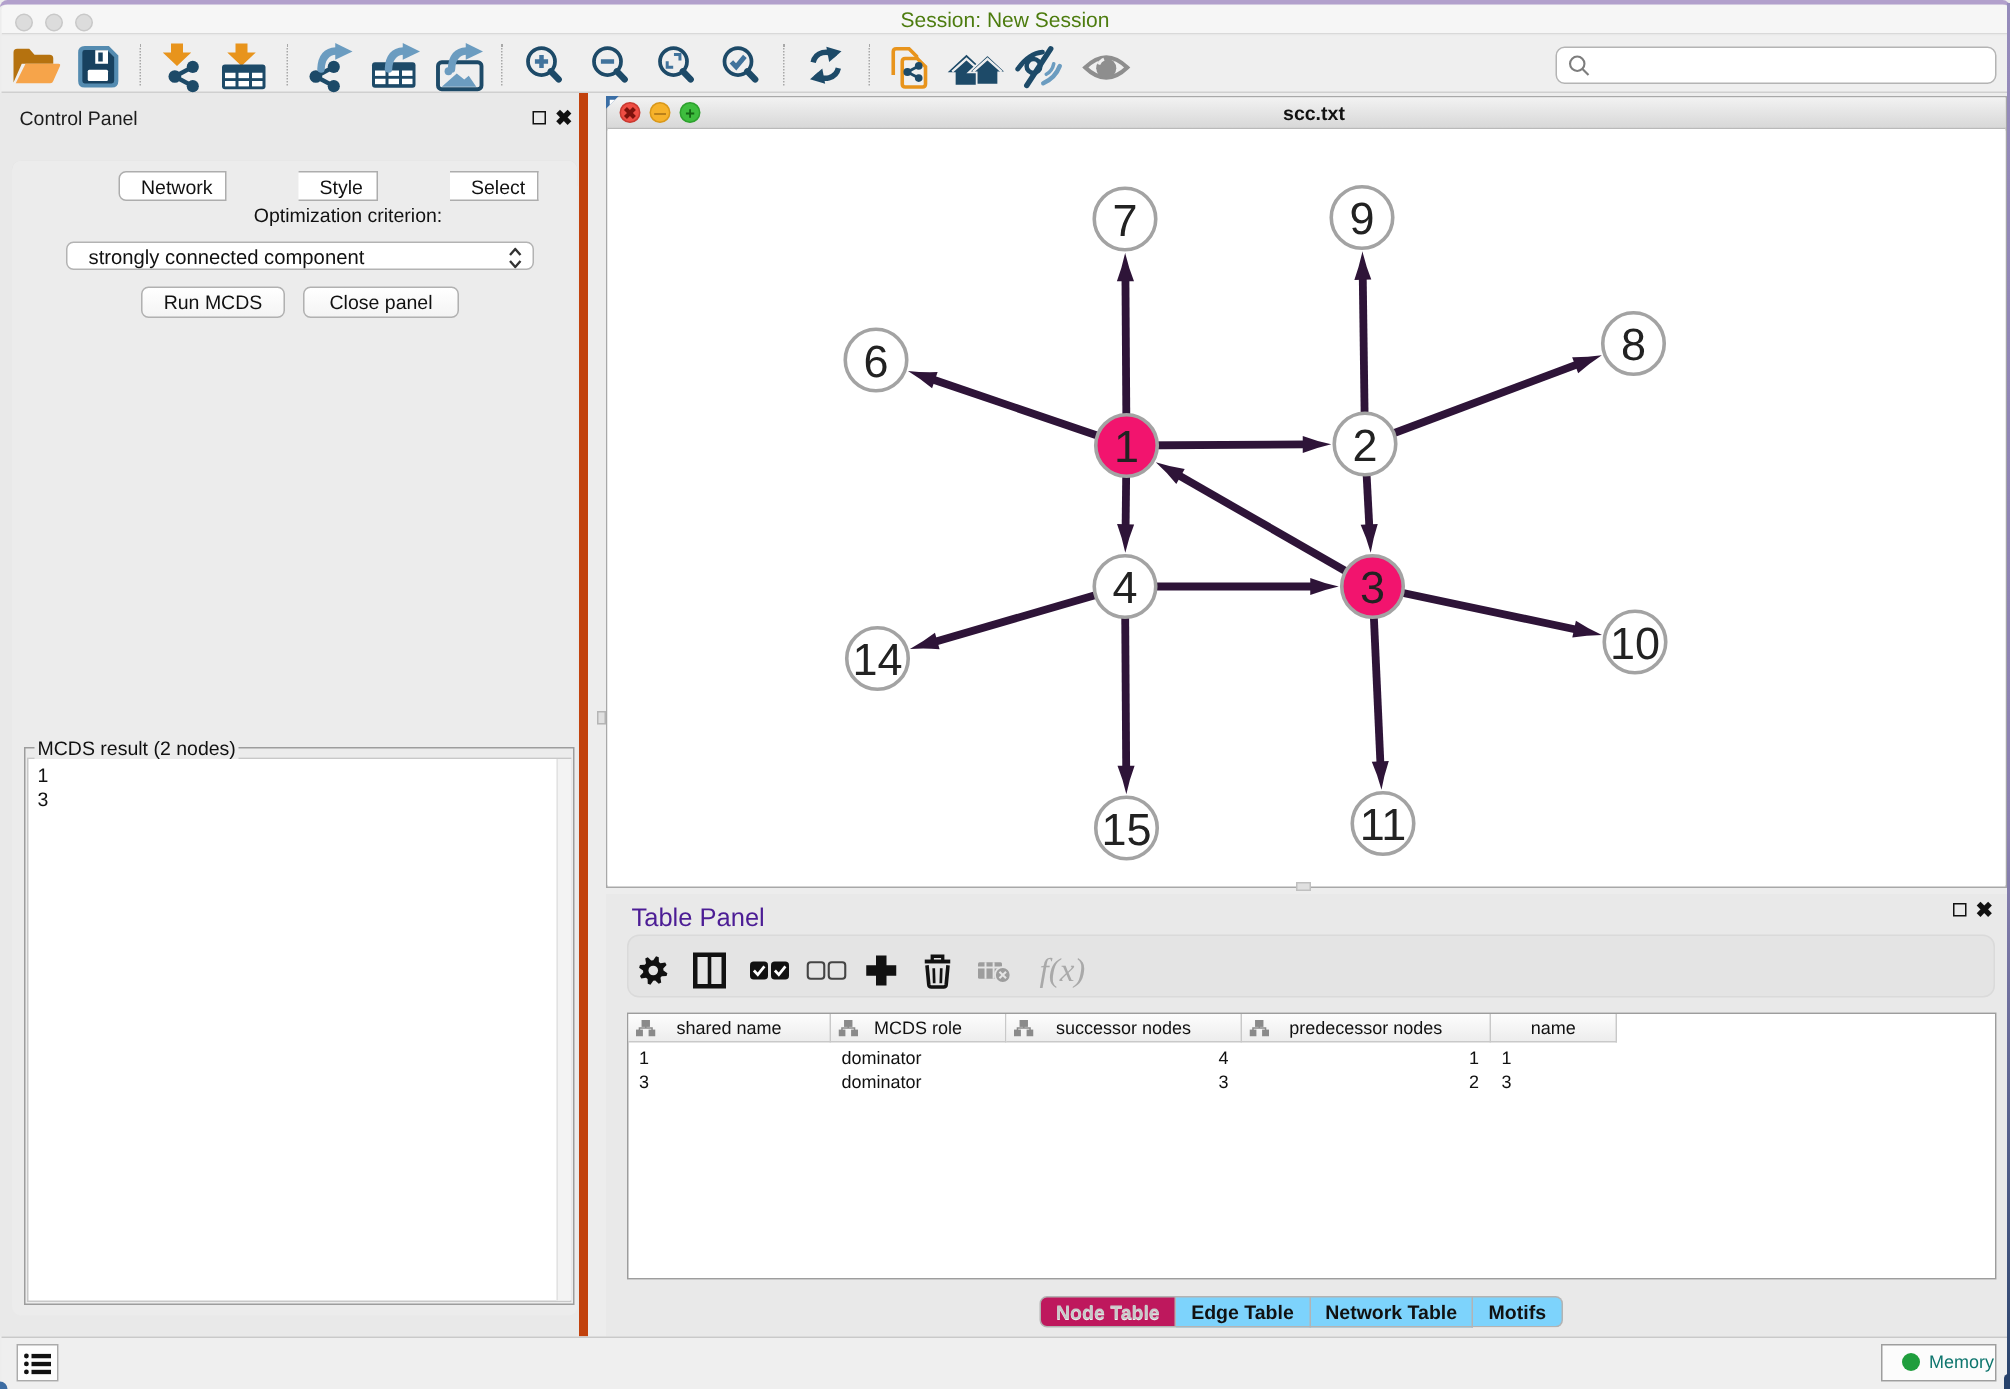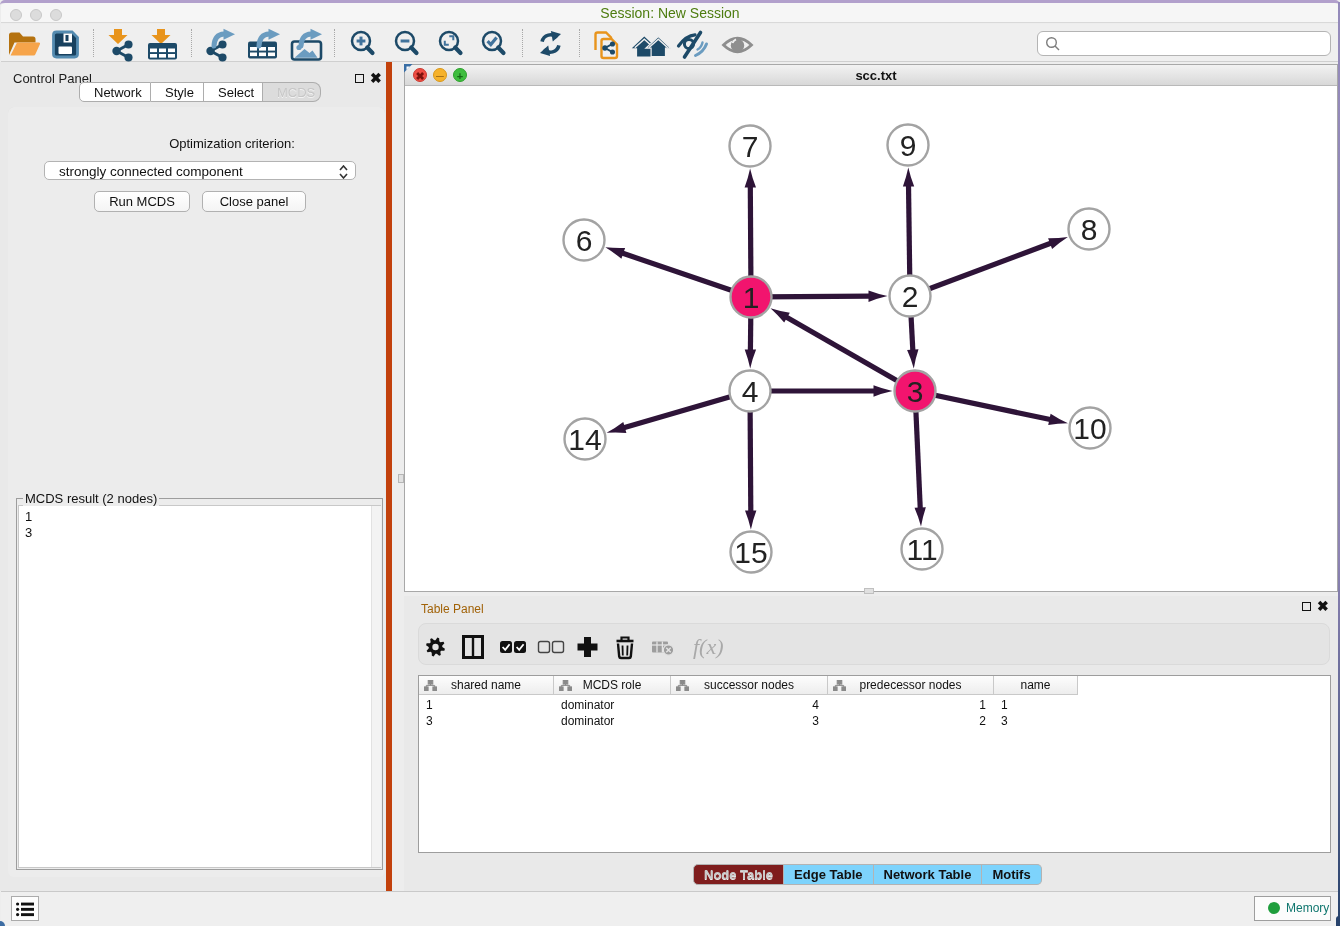--- a/index.html
+++ b/index.html
@@ -32,29 +32,29 @@
 #mcdsbox .legend { position:absolute; left:7px; top:-7px; background:#ececec; padding:0 2px; font-size:13px; color:#111; }
 #mcdsbox .outline { position:absolute; left:0; top:0; width:367px; height:372px; border:1px solid #9d9d9d; }
 #mcdsbox .white { position:absolute; left:2px; top:7px; width:363px; height:363px; background:#fff; border:1px solid #c8c8c8; }
 
 #netwin { left:404px; top:64px; width:934px; height:528px; background:#fff; border:1px solid #a8a8a8; }
 #nettitle { left:0; top:0; width:932px; height:21px; background:linear-gradient(#f2f2f2,#d8d8d8); border-bottom:1px solid #b9b9b9; }
 .light { position:absolute; top:3px; width:14px; height:14px; border-radius:50%; font-size:11px; font-weight:bold; text-align:center; line-height:14px; }
 #netcanvas { left:0; top:22px; width:932px; height:503px; background:#fff; }
 
 #tpanel { left:404px; top:596px; width:936px; height:295px; background:#e9e9e9; }
-#tpanel .hdr { position:absolute; left:17px; top:6px; font-size:12px; color:#a16207; }
+#tpanel .hdr { position:absolute; left:17px; top:6px; font-size:17px; color:#4c1d95; }
 #ttoolbar { left:14px; top:27px; width:912px; height:42px; background:#e4e4e4; border:1px solid #dadada; border-radius:8px; }
 #ttable { left:14px; top:79px; width:913px; height:178px; background:#fff; border:1px solid #9d9d9d; }
 .thead svg.hico { position:absolute; left:5px; top:4px; }
 .thead { position:absolute; top:0; height:19px; background:linear-gradient(#fdfdfd,#ededed); border-right:1px solid #c9c9c9; border-bottom:1px solid #c9c9c9; font-size:12px; color:#111; text-align:center; line-height:19px; }
 .trow { position:absolute; font-size:12px; color:#111; height:16px; line-height:16px; }
 #btabs { position:absolute; display:flex; font-size:13px; font-weight:bold; }
 #btabs .tab { background:#7dd3fc; border:1px solid #b3b3b3; border-left:none; padding:0 10px; height:21px; line-height:20px; color:#111; }
-#btabs .tab.first { border-left:1px solid #b3b3b3; border-radius:5px 0 0 5px; background:#7f1d1d; color:#c9c9c9; text-shadow:0 1px 0 #f0f0f0; }
+#btabs .tab.first { border-left:1px solid #b3b3b3; border-radius:5px 0 0 5px; background:#be185d; color:#c9c9c9; text-shadow:0 1px 0 #f0f0f0; }
 #btabs .tab.last { border-radius:0 5px 5px 0; }
 
 #statusbar { left:1px; top:891px; width:1338px; height:35px; background:#efefef; border-top:1px solid #c9c9c9; }
 #memwrap { position:absolute; left:1253px; top:4px; width:77px; height:25px; background:#fcfcfc; border:1px solid #9e9e9e; font-size:12px; color:#0f766e; }
 #listbtn { position:absolute; left:10px; top:4px; width:28px; height:25px; background:#fdfdfd; border:1px solid #ababab; }
 </style>
 </head>
 <body>
 
 <div id="titlebar" class="abs">
@@ -186,21 +186,21 @@
       </svg>
     </div>
 </div>
 
 <div id="cpanel" class="abs">
   <div class="hdr">Control Panel</div>
   <div class="abs" style="left:355px;top:12px;width:9px;height:9px;border:1.5px solid #111;"></div>
   <div class="abs" style="left:370px;top:8px;font-size:14px;font-weight:bold;color:#111;">✖</div>
   <div id="cpband" class="abs"></div>
   <div id="cpinner" class="abs"></div>
-  <div class="tabstrip" style="left:79px;top:20px;">
+  <div class="tabstrip" style="left:79px;top:52px;gap:48px;">
     <div class="tab first" style="width:72px;">Network</div>
     <div class="tab" style="width:53px;">Style</div>
     <div class="tab" style="width:59px;">Select</div>
     <div class="tab last dis" style="width:58px;">MCDS</div>
   </div>
   <div class="abs" style="left:0;top:74px;width:464px;text-align:center;font-size:13px;color:#111;">Optimization criterion:</div>
   <div class="abs" style="left:44px;top:99px;width:312px;height:19px;background:#fff;border:1px solid #b3b3b3;border-radius:5px;padding-left:16px;">
     <span style="position:absolute;left:14px;top:1.5px;font-size:13.5px;color:#111;">strongly connected component</span>
     <svg style="position:absolute;right:7px;top:2.5px" width="9" height="14" viewBox="0 0 9 14">
         <path d="M1 5 L4.5 1 L8 5" fill="none" stroke="#333" stroke-width="1.6"></path>

